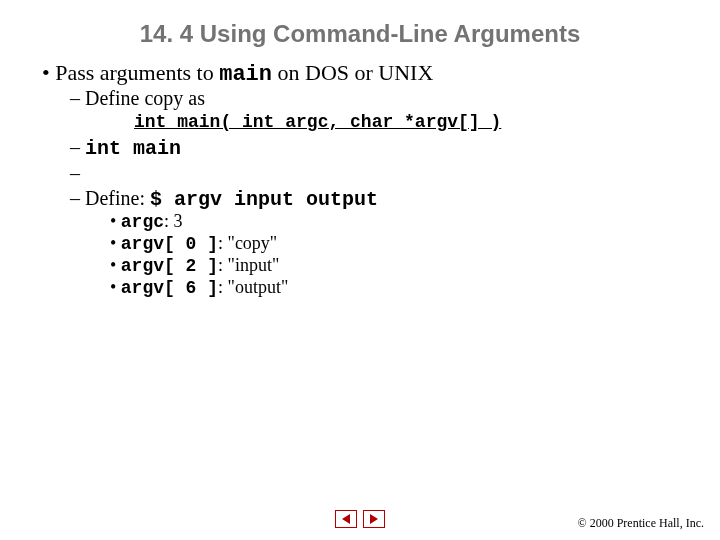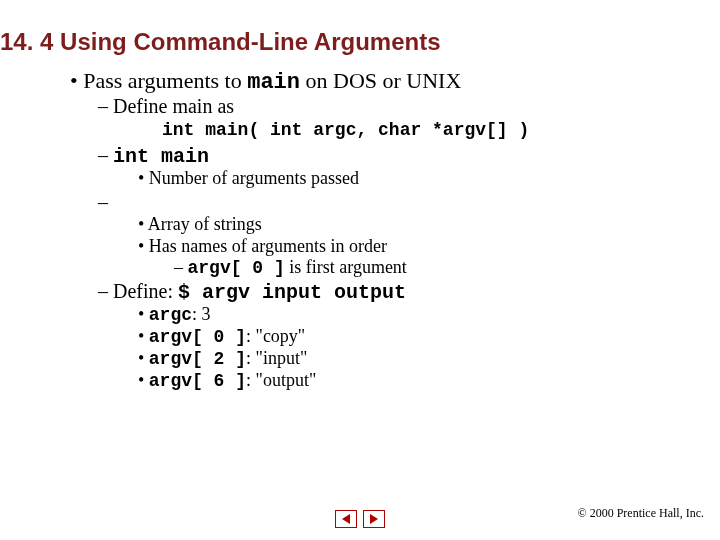--- a/index.html
+++ b/index.html
@@ -7,28 +7,28 @@
     width: 720px;
     height: 540px;
     background: #ffffff;
     font-family: "Times New Roman", Times, serif;
     position: relative;
     color: #000;
   }
   .title {
     font-family: Arial, Helvetica, sans-serif;
     font-weight: bold;
-    color: #7f1d1d;
+    color: #737373;
     font-size: 24px;
-    text-align: left;
-    padding-top: 28px;
+    text-align: center;
+    padding-top: 20px;
     padding-bottom: 12px;
   }
   .content {
-    padding-left: 70px;
+    padding-left: 42px;
     padding-right: 40px;
     font-size: 22px;
   }
   ul.top { list-style: none; }
   ul.top > li::before { content: "• "; }
   ul.top > li { margin-bottom: 2px; }
   ul.dash { list-style: none; padding-left: 28px; font-size: 20px; }
   ul.dash > li::before { content: "– "; }
   ul.dash > li { margin-bottom: 2px; }
   ul.dot { list-style: none; padding-left: 40px; font-size: 18px; }
@@ -39,24 +39,25 @@
   .code {
     font-family: "Courier New", Courier, monospace;
     font-weight: bold;
   }
   .codeline {
     font-family: "Courier New", Courier, monospace;
     font-weight: bold;
     font-size: 18px;
     padding-left: 92px;
     margin: 2px 0 4px 0;
+    text-decoration: underline;
   }
   .footer {
     position: absolute;
-    bottom: 20px;
+    bottom: 10px;
     right: 16px;
     font-size: 12px;
     text-align: right;
     line-height: 1.2;
   }
   .nav {
     position: absolute;
     bottom: 12px;
     left: 50%;
     transform: translateX(-50%);
@@ -88,39 +89,28 @@
 </head>
 <body>
 
 <div class="title">14. 4   Using Command-Line Arguments</div>
 
 <div class="content">
   <ul class="top">
     <li>
       <span>Pass arguments to </span><span class="code">main</span><span> on DOS or UNIX</span>
       <ul class="dash">
-        <li><span>Define main as</span></li>
+        <li><span>Define copy as</span></li>
       </ul>
       <div class="codeline">int main( int argc, char *argv[] )</div>
       <ul class="dash">
         <li>
           <span class="code">int main</span>
-          <ul class="dot">
-            <li><span>Number of arguments passed</span></li>
-          </ul>
         </li>
         <li>
-          <ul class="dot">
-            <li><span>Array of strings</span></li>
-            <li><span>Has names of arguments in order</span>
-              <ul class="dash2">
-                <li><span class="code">argv[ 0 ]</span><span> is first argument</span></li>
-              </ul>
-            </li>
-          </ul>
         </li>
         <li>
           <span>Define: </span><span class="code">$ argv input output</span>
           <ul class="dot">
             <li><span class="code">argc</span><span>: 3</span></li>
             <li><span class="code">argv[ 0 ]</span><span>: "copy"</span></li>
             <li><span class="code">argv[ 2 ]</span><span>: "input"</span></li>
             <li><span class="code">argv[ 6 ]</span><span>: "output"</span></li>
           </ul>
         </li>

